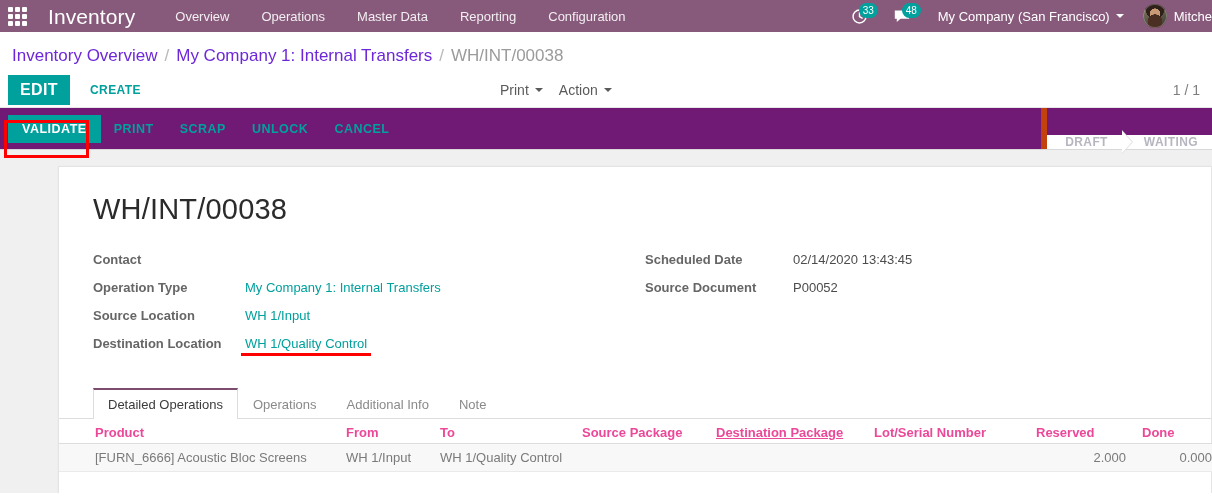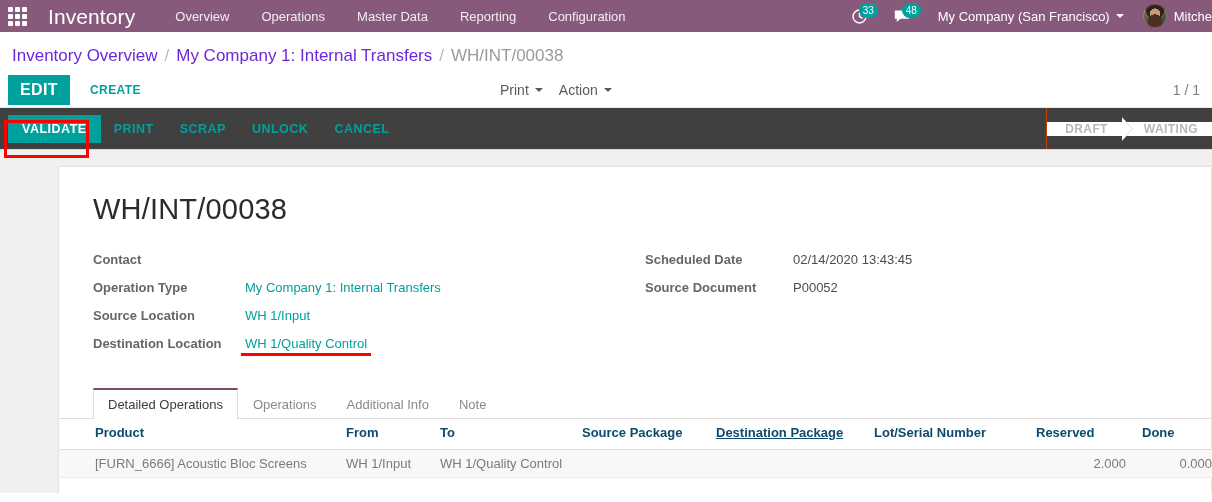--- a/index.html
+++ b/index.html
@@ -230,21 +230,21 @@
     color: #7d7d7d;
     font-size: 14px;
     cursor: pointer;
   }
 
   
   .statusbar {
     height: 41px;
     border-top: 1px solid #e6e6e6;
     border-bottom: 1px solid #d8d8d8;
-    background: #404040;
+    background: #701a75;
     display: flex;
     align-items: center;
     position: relative;
     padding-left: 8px;
   }
   .sb-buttons { display: flex; align-items: center; }
   .btn-validate {
     background: #00A09D;
     color: #ffffff;
     border: none;
@@ -278,22 +278,22 @@
     pointer-events: none;
     z-index: 40;
   }
 
   .status-arrows {
     position: absolute;
     right: 0;
     top: 0;
     height: 41px;
     display: flex;
-    align-items: center;
-    border-left: 1px solid #c2410c;
+    align-items: flex-end;
+    border-left: 6px solid #c2410c;
   }
   .st {
     position: relative;
     display: flex;
     align-items: center;
     padding: 0 14px 0 22px;
     font-size: 12px;
     font-weight: 700;
     letter-spacing: 0.4px;
     background: #ffffff;
@@ -431,23 +431,23 @@
     margin: 0 -28px 0 -34px;
   }
   table.olist {
     width: 100%;
     border-collapse: collapse;
     table-layout: fixed;
     font-size: 13px;
   }
   table.olist th {
     font-weight: 700;
-    color: #0c4a6e;
+    color: #ec4899;
     text-align: left;
-    padding: 6px 8px 9px 8px;
+    padding: 6px 8px 3px 8px;
     border-bottom: 1px solid #dddddd;
     white-space: nowrap;
   }
   table.olist td {
     color: #7a7a7a;
     padding: 6px 8px;
     white-space: nowrap;
     overflow: hidden;
     text-overflow: ellipsis;
     background: #f8f8f8;

